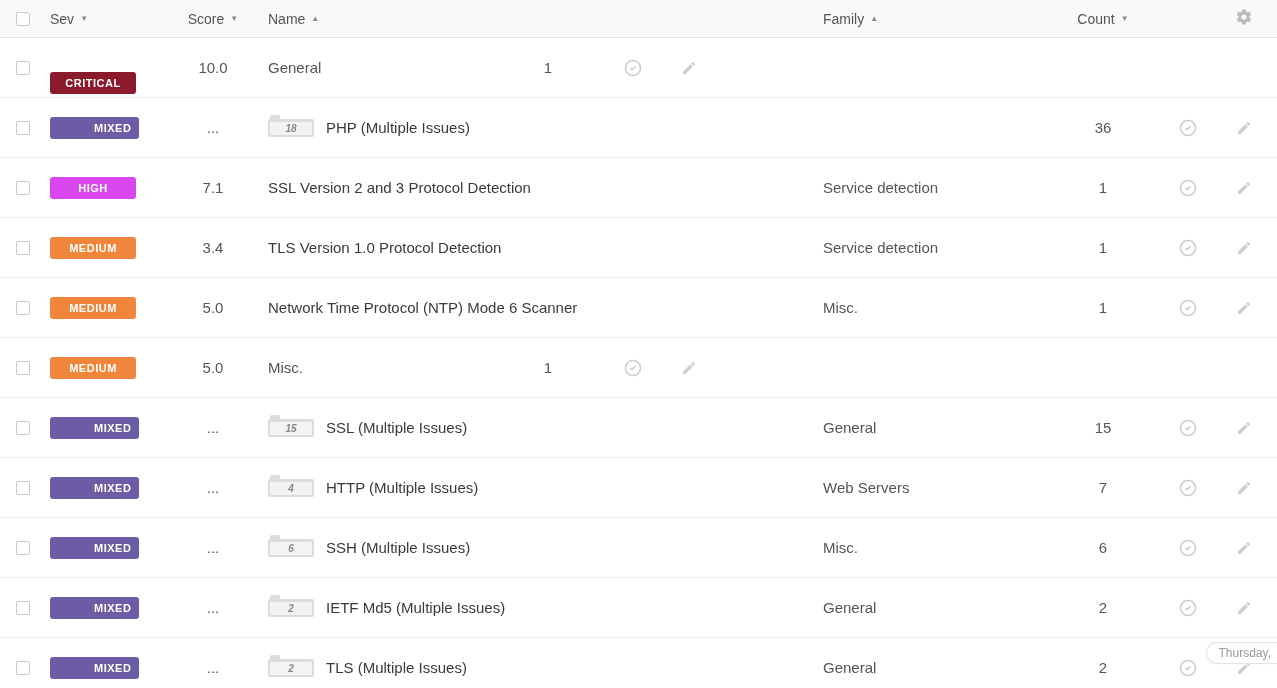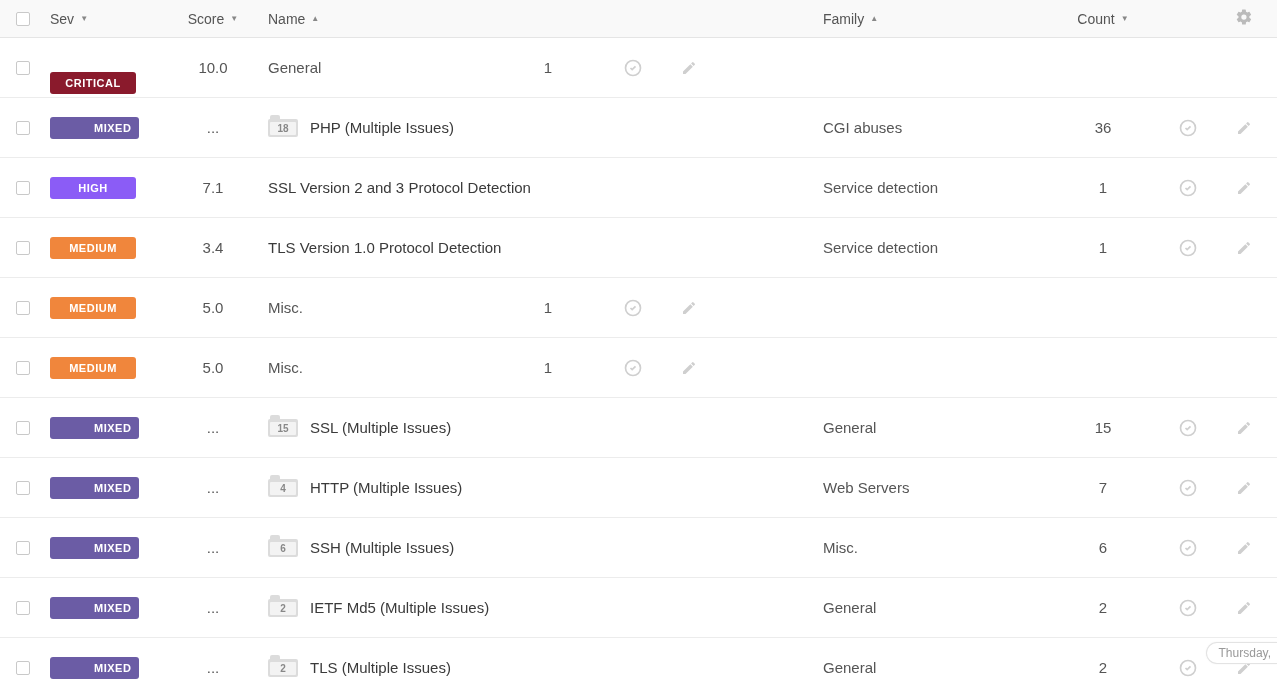--- a/index.html
+++ b/index.html
@@ -63,31 +63,32 @@
     min-width: 86px;
     height: 22px;
     border-radius: 3px;
     color:#fff;
     font-size: 11px;
     font-weight:700;
     letter-spacing: .5px;
     padding: 0 8px;
   }
   .sev-critical { background:#8a1a2c;margin-top:31px; }
-  .sev-high     { background:#8b5cf6; }
+  .sev-high     { background:#d946ef; }
   .sev-medium   { background:#f0863c; }
   .sev-mixed    { background:#6b5ca5;padding-left:44px; }
 
   .group-icon {
     position:relative;
-    width: 30px; height: 18px;
+    width: 46px; height: 18px;
     background:#dcdcdc;
     border-radius:2px;
     margin-right: 12px;
     flex:0 0 auto;
+    font-style:italic;
   }
   .group-icon::before{
     content:"";
     position:absolute;
     top:-4px; left:2px;
     width:10px; height:4px;
     background:#dcdcdc;
     border-radius:2px 2px 0 0;
   }
   .group-icon .num{
@@ -220,23 +221,20 @@
         </div>
         <div class="col-score">
           <span>...</span>
         </div>
         <div class="col-name">
           <span class="group-icon">
             <span class="num">18</span>
           </span>
           <span class="name-text">PHP (Multiple Issues)</span>
         </div>
-        <div class="col-family">
-          <span>CGI abuses</span>
-        </div>
         <div class="col-count">
           <span>36</span>
         </div>
         <div class="col-act1">
           <span class="clock-icon">
             <svg width="20" height="20" viewBox="0 0 24 24" fill="none" stroke="currentColor" stroke-width="2">
               <circle cx="12" cy="12" r="9"></circle>
               <path d="M9 12l2 2 4-4"></path>
             </svg>
           </span>
@@ -321,20 +319,23 @@
       </div>
       <div class="data-row">
         <div class="col-check">
           <div class="checkbox"></div>
         </div>
         <div class="col-sev">
           <span class="sev-badge sev-medium">MEDIUM</span>
         </div>
         <div class="col-score">
           <span>5.0</span>
+        </div>
+        <div class="col-name">
+          <span class="name-text">Network Time Protocol (NTP) Mode 6 Scanner</span>
         </div>
         <div class="col-family">
           <span>Misc.</span>
         </div>
         <div class="col-count">
           <span>1</span>
         </div>
         <div class="col-act1">
           <span class="clock-icon">
             <svg width="20" height="20" viewBox="0 0 24 24" fill="none" stroke="currentColor" stroke-width="2">

